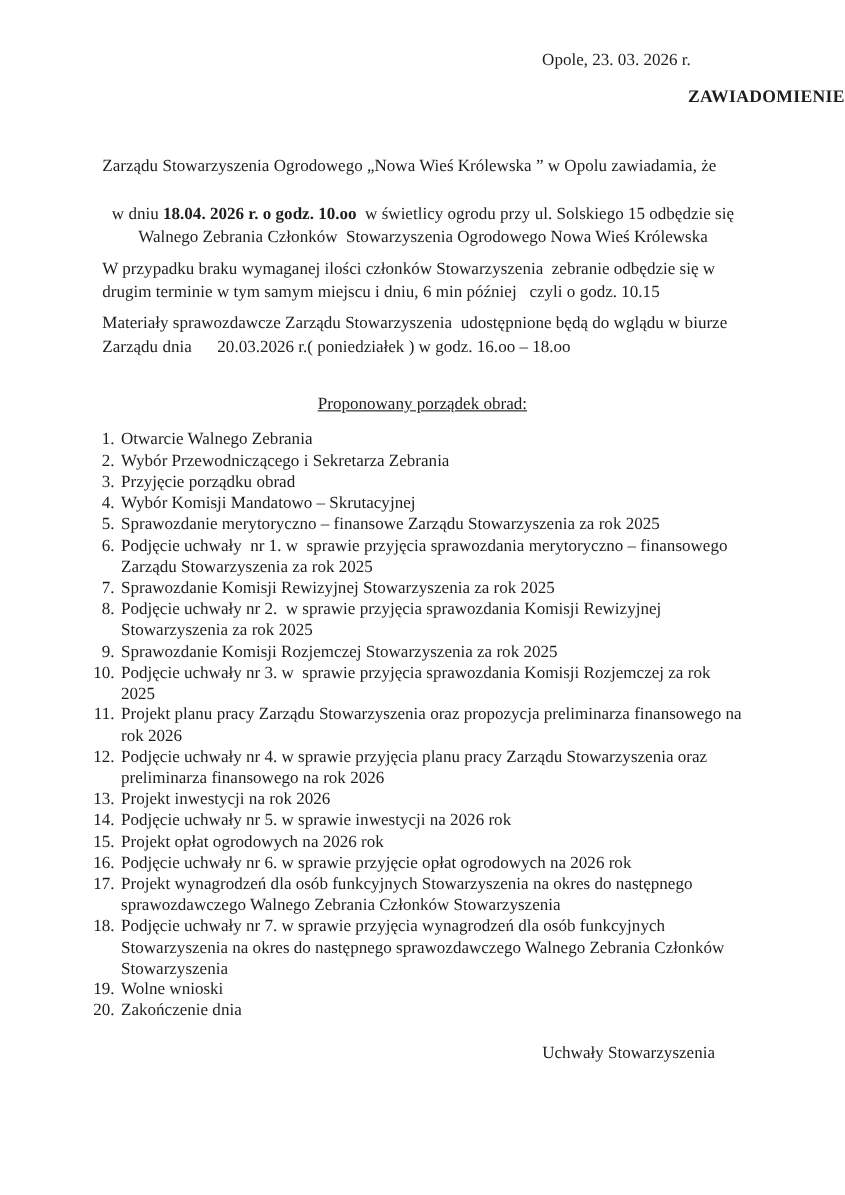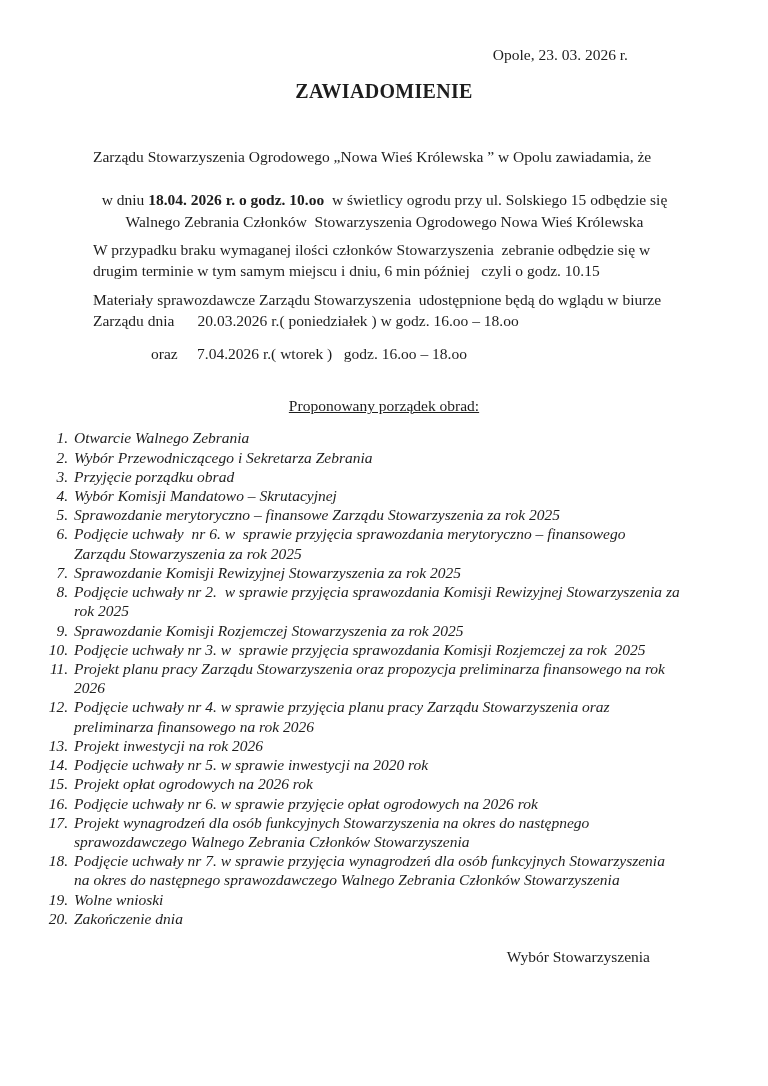--- a/index.html
+++ b/index.html
@@ -23,22 +23,22 @@
     background: #ffffff;
   }
   .date-line {
     padding-top: 44px;
     padding-right: 140px;
     text-align: right;
     white-space: pre-wrap;
   }
   .title {
     margin: 13px 0 0 0;
-    text-align: center;
-    font-size: 20px;
+    text-align: right;
+    font-size: 16px;
     font-weight: bold;
     letter-spacing: 0.3px;
   }
   .intro {
     margin: 40px 90px 16px 93px;
     white-space: pre-wrap;
   }
   .meeting {
     margin: 22px 92px 0 93px;
     text-align: center;
@@ -54,23 +54,22 @@
   }
   .agenda-heading {
     margin: 31px 0 12px 0;
     text-align: center;
     font-size: 15.5px;
     font-weight: normal;
     text-decoration: underline;
   }
   .agenda {
     margin: 7px 88px 0 0;
-    padding-left: 72px;
+    padding-left: 108px;
     line-height: 1.24;
-    font-style: italic;
   }
   .agenda li {
     padding-left: 2px;
     white-space: pre-wrap;
   }
   .signature {
     margin: 18px 118px 0 0;
     text-align: right;
   }
 </style>
@@ -85,42 +84,41 @@
 
   <p class="intro">Zarządu Stowarzyszenia Ogrodowego „Nowa Wieś Królewska ” w Opolu zawiadamia, że</p>
 
   <p class="meeting"><span>w dniu </span><b>18.04. 2026 r. o godz. 10.oo</b><span>  w świetlicy ogrodu przy ul. Solskiego 15 odbędzie się Walnego Zebrania Członków  Stowarzyszenia Ogrodowego Nowa Wieś Królewska</span></p>
 
   <p class="para">W przypadku braku wymaganej ilości członków Stowarzyszenia  zebranie odbędzie się w drugim terminie w tym samym miejscu i dniu, 6 min później   czyli o godz. 10.15</p>
 
 
   <p class="para">Materiały sprawozdawcze Zarządu Stowarzyszenia  udostępnione będą do wglądu w biurze Zarządu dnia      20.03.2026 r.( poniedziałek ) w godz. 16.oo – 18.oo</p>
 
-  <p class="para oraz">oraz     7.04.2026 r.( wtorek )   godz. 16.oo – 18.oo</p>
 
   <h2 class="agenda-heading">Proponowany porządek obrad:</h2>
 
   <ol class="agenda">
     <li>Otwarcie Walnego Zebrania</li>
     <li>Wybór Przewodniczącego i Sekretarza Zebrania</li>
     <li>Przyjęcie porządku obrad</li>
     <li>Wybór Komisji Mandatowo – Skrutacyjnej</li>
     <li>Sprawozdanie merytoryczno – finansowe Zarządu Stowarzyszenia za rok 2025</li>
-    <li>Podjęcie uchwały  nr 6. w  sprawie przyjęcia sprawozdania merytoryczno – finansowego   Zarządu Stowarzyszenia za rok 2025</li>
+    <li>Podjęcie uchwały  nr 1. w  sprawie przyjęcia sprawozdania merytoryczno – finansowego   Zarządu Stowarzyszenia za rok 2025</li>
     <li>Sprawozdanie Komisji Rewizyjnej Stowarzyszenia za rok 2025</li>
     <li>Podjęcie uchwały nr 2.  w sprawie przyjęcia sprawozdania Komisji Rewizyjnej Stowarzyszenia za rok 2025</li>
     <li>Sprawozdanie Komisji Rozjemczej Stowarzyszenia za rok 2025</li>
     <li>Podjęcie uchwały nr 3. w  sprawie przyjęcia sprawozdania Komisji Rozjemczej za rok  2025</li>
     <li>Projekt planu pracy Zarządu Stowarzyszenia oraz propozycja preliminarza finansowego na rok 2026</li>
     <li>Podjęcie uchwały nr 4. w sprawie przyjęcia planu pracy Zarządu Stowarzyszenia oraz preliminarza finansowego na rok 2026</li>
     <li>Projekt inwestycji na rok 2026</li>
-    <li>Podjęcie uchwały nr 5. w sprawie inwestycji na 2020 rok</li>
+    <li>Podjęcie uchwały nr 5. w sprawie inwestycji na 2026 rok</li>
     <li>Projekt opłat ogrodowych na 2026 rok</li>
     <li>Podjęcie uchwały nr 6. w sprawie przyjęcie opłat ogrodowych na 2026 rok</li>
     <li>Projekt wynagrodzeń dla osób funkcyjnych Stowarzyszenia na okres do następnego sprawozdawczego Walnego Zebrania Członków Stowarzyszenia</li>
     <li>Podjęcie uchwały nr 7. w sprawie przyjęcia wynagrodzeń dla osób funkcyjnych Stowarzyszenia na okres do następnego sprawozdawczego Walnego Zebrania Członków Stowarzyszenia</li>
     <li>Wolne wnioski</li>
     <li>Zakończenie dnia</li>
   </ol>
 
-  <div class="signature">Wybór Stowarzyszenia</div>
+  <div class="signature">Uchwały Stowarzyszenia</div>
 
 </div>
 
 </body></html>

